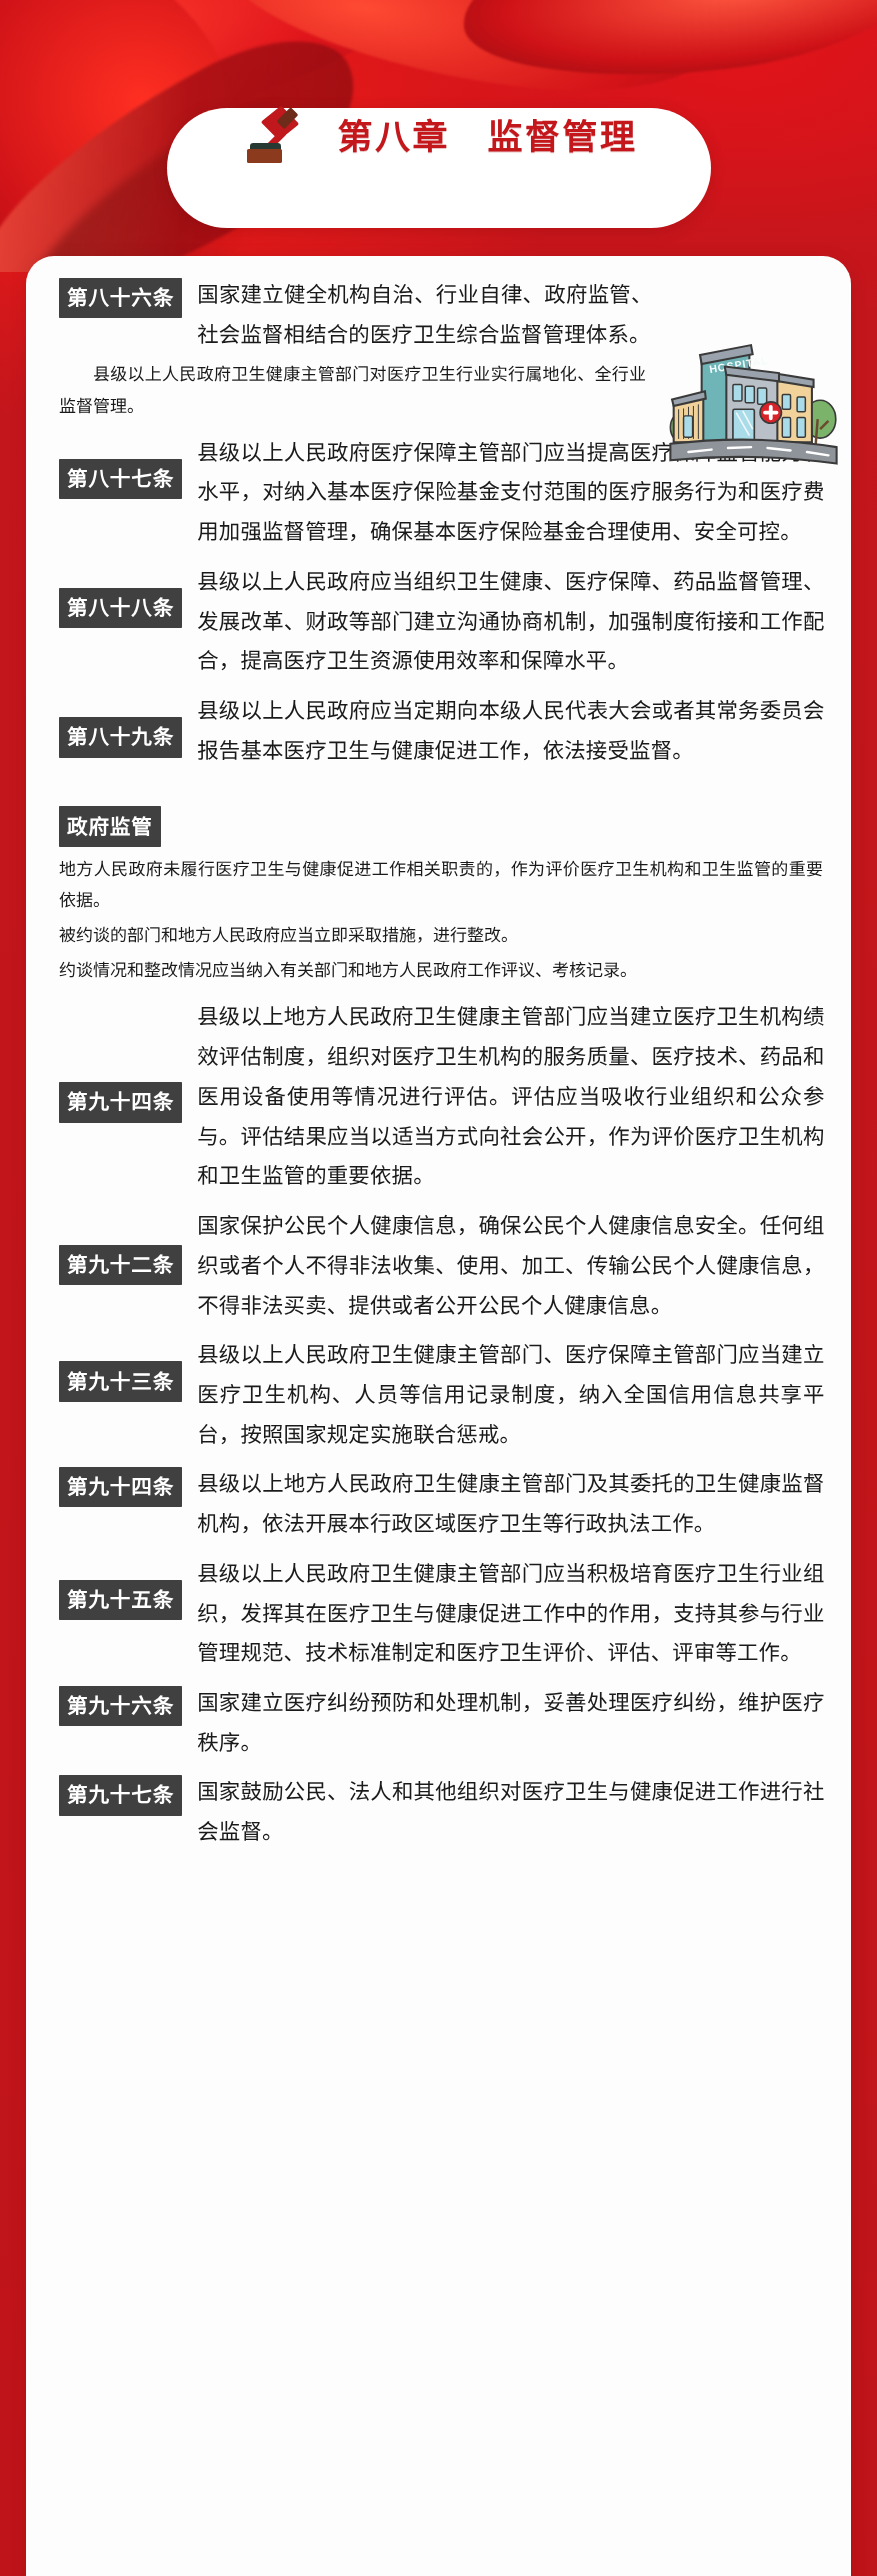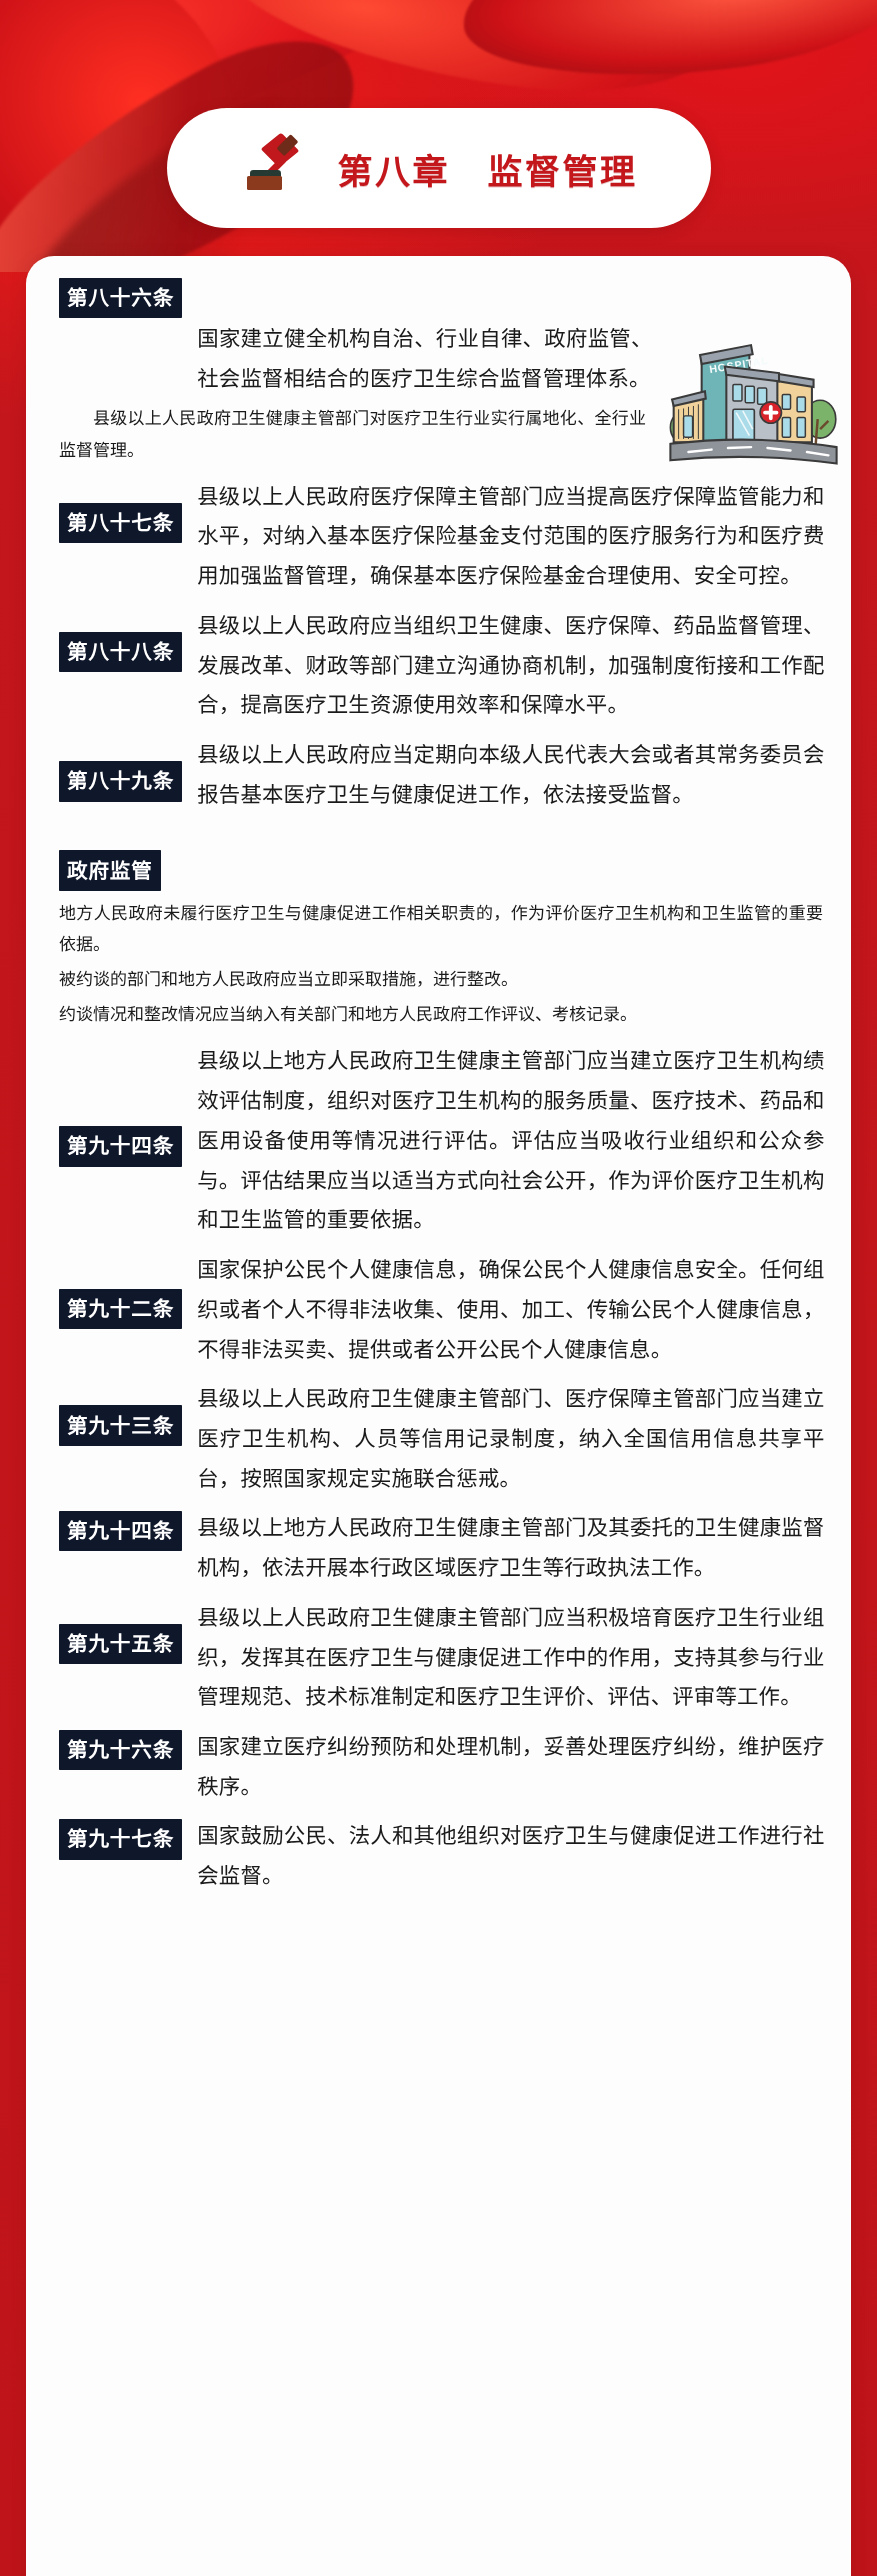--- a/index.html
+++ b/index.html
@@ -86,21 +86,21 @@
   
   .header-card {
     position: relative;
     margin: 0 auto;
     margin-top: 108px;
     width: 544px;
     height: 120px;
     background: #ffffff;
     border-radius: 61px;
     display: flex;
-    align-items: center;
+    align-items: flex-start;
     justify-content: flex-start;
     padding-left: 79px;
     box-shadow: 0 3.3px 15px rgba(90,5,8,.18);
     z-index: 5;
   }
 
   .gavel-icon {
     width: 64px;
     height: 66px;
     position: relative;
@@ -173,21 +173,21 @@
   
   .article {
     position: relative;
     margin-bottom: 1.6px;
     overflow: hidden;
   }
 
   .art-label {
     float: left;
     margin: 0 15px 3.3px 11.5px;
-    background: #0f172a;
+    background: #404040;
     color: #ffffff;
     font-size: 20.6px;
     font-weight: bold;
     letter-spacing: 0.8px;
     padding: 7.4px 8.2px;
     white-space: nowrap;
     font-family: "Liberation Sans", "DejaVu Sans", sans-serif;
     line-height: 1.25;
     text-align: center;
     border-radius: 0.8px;
@@ -294,21 +294,21 @@
 
       <circle cx="126" cy="104" r="13" fill="#d9232a" stroke="#3a3a3a" stroke-width="2"></circle>
       <path d="M126 97 L126 111 M119 104 L133 104" stroke="#ffffff" stroke-width="4.6" stroke-linecap="round"></path>
 
       <path d="M4 142 Q105 130 206 146 L206 166 Q105 152 4 162 Z" fill="#8f949b" stroke="#3a3a3a" stroke-width="2.5"></path>
       <path d="M26 152 L54 149 M74 147 L102 146 M122 147 L150 150 M170 152 L196 156" stroke="#ffffff" stroke-width="3" stroke-linecap="round" fill="none"></path>
     </svg>
 
     <div class="article">
       <div class="art-label top-0">第八十六条</div>
-      <div class="art-text" style="padding-right:177px;margin-top:44px;">国家建立健全机构自治、行业自律、政府监管、社会监督相结合的医疗卫生综合监督管理体系。</div>
+      <div class="art-text" style="padding-right:177px;">国家建立健全机构自治、行业自律、政府监管、社会监督相结合的医疗卫生综合监督管理体系。</div>
     </div>
 
     <div class="plain-para indent" style="padding-right:177px;">县级以上人民政府卫生健康主管部门对医疗卫生行业实行属地化、全行业监督管理。</div>
 
     <div class="spacer-sm"></div>
 
     <div class="article">
       <div class="art-label mid-1">第八十七条</div>
       <div class="art-text">县级以上人民政府医疗保障主管部门应当提高医疗保障监管能力和水平，对纳入基本医疗保险基金支付范围的医疗服务行为和医疗费用加强监督管理，确保基本医疗保险基金合理使用、安全可控。</div>
     </div>

